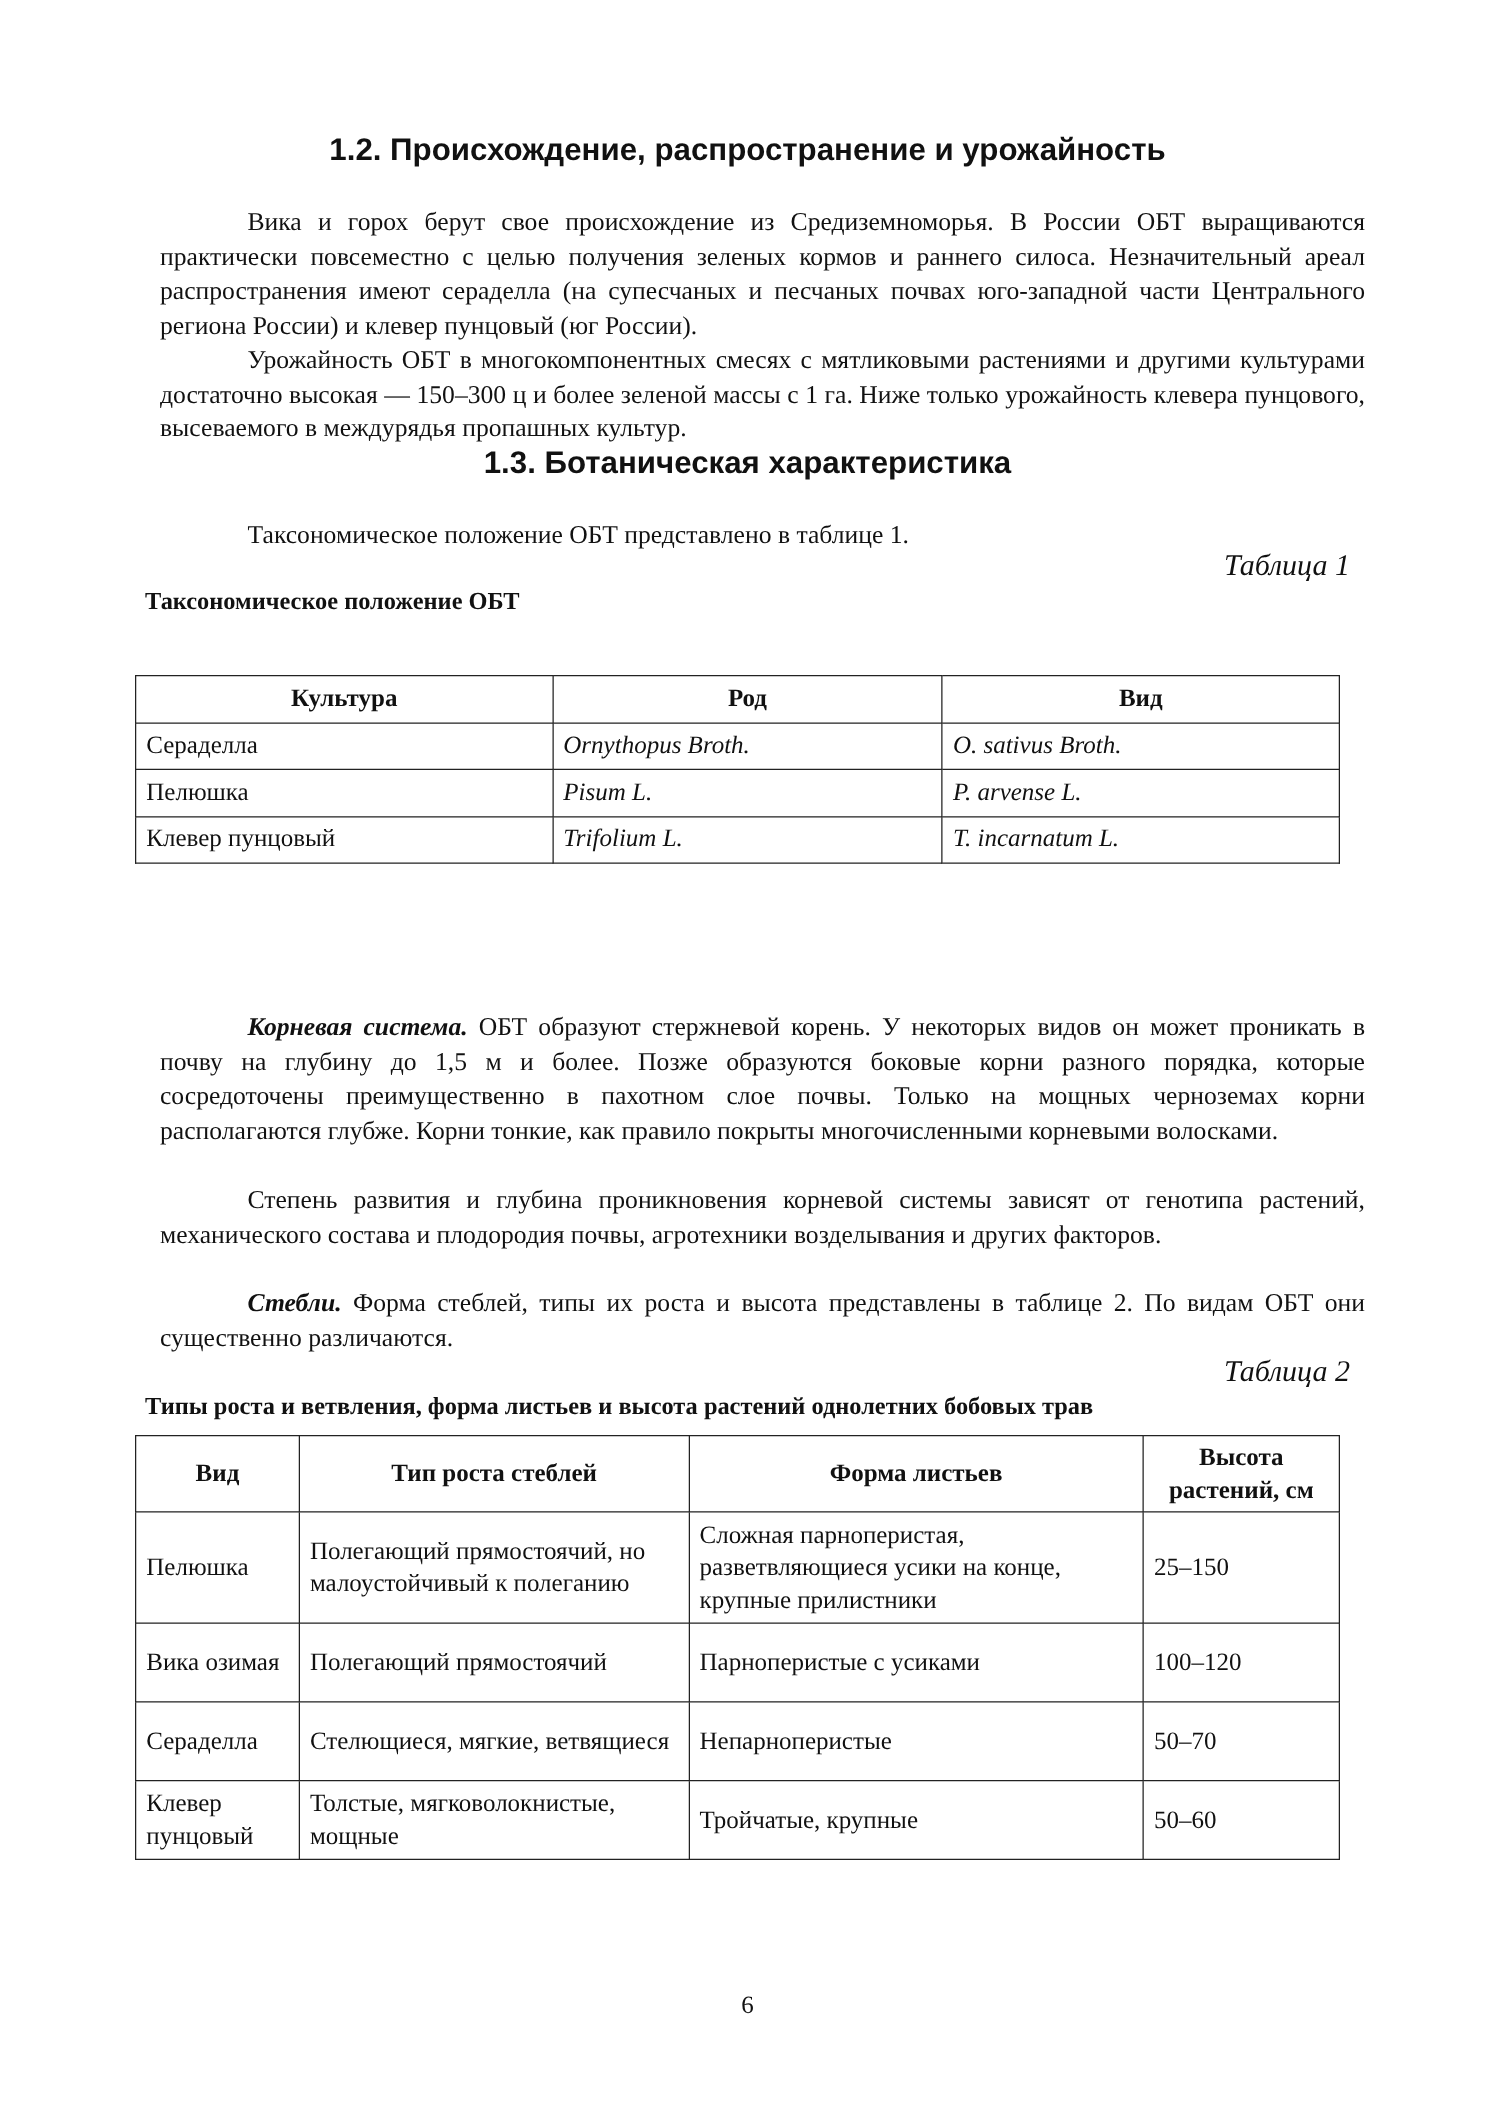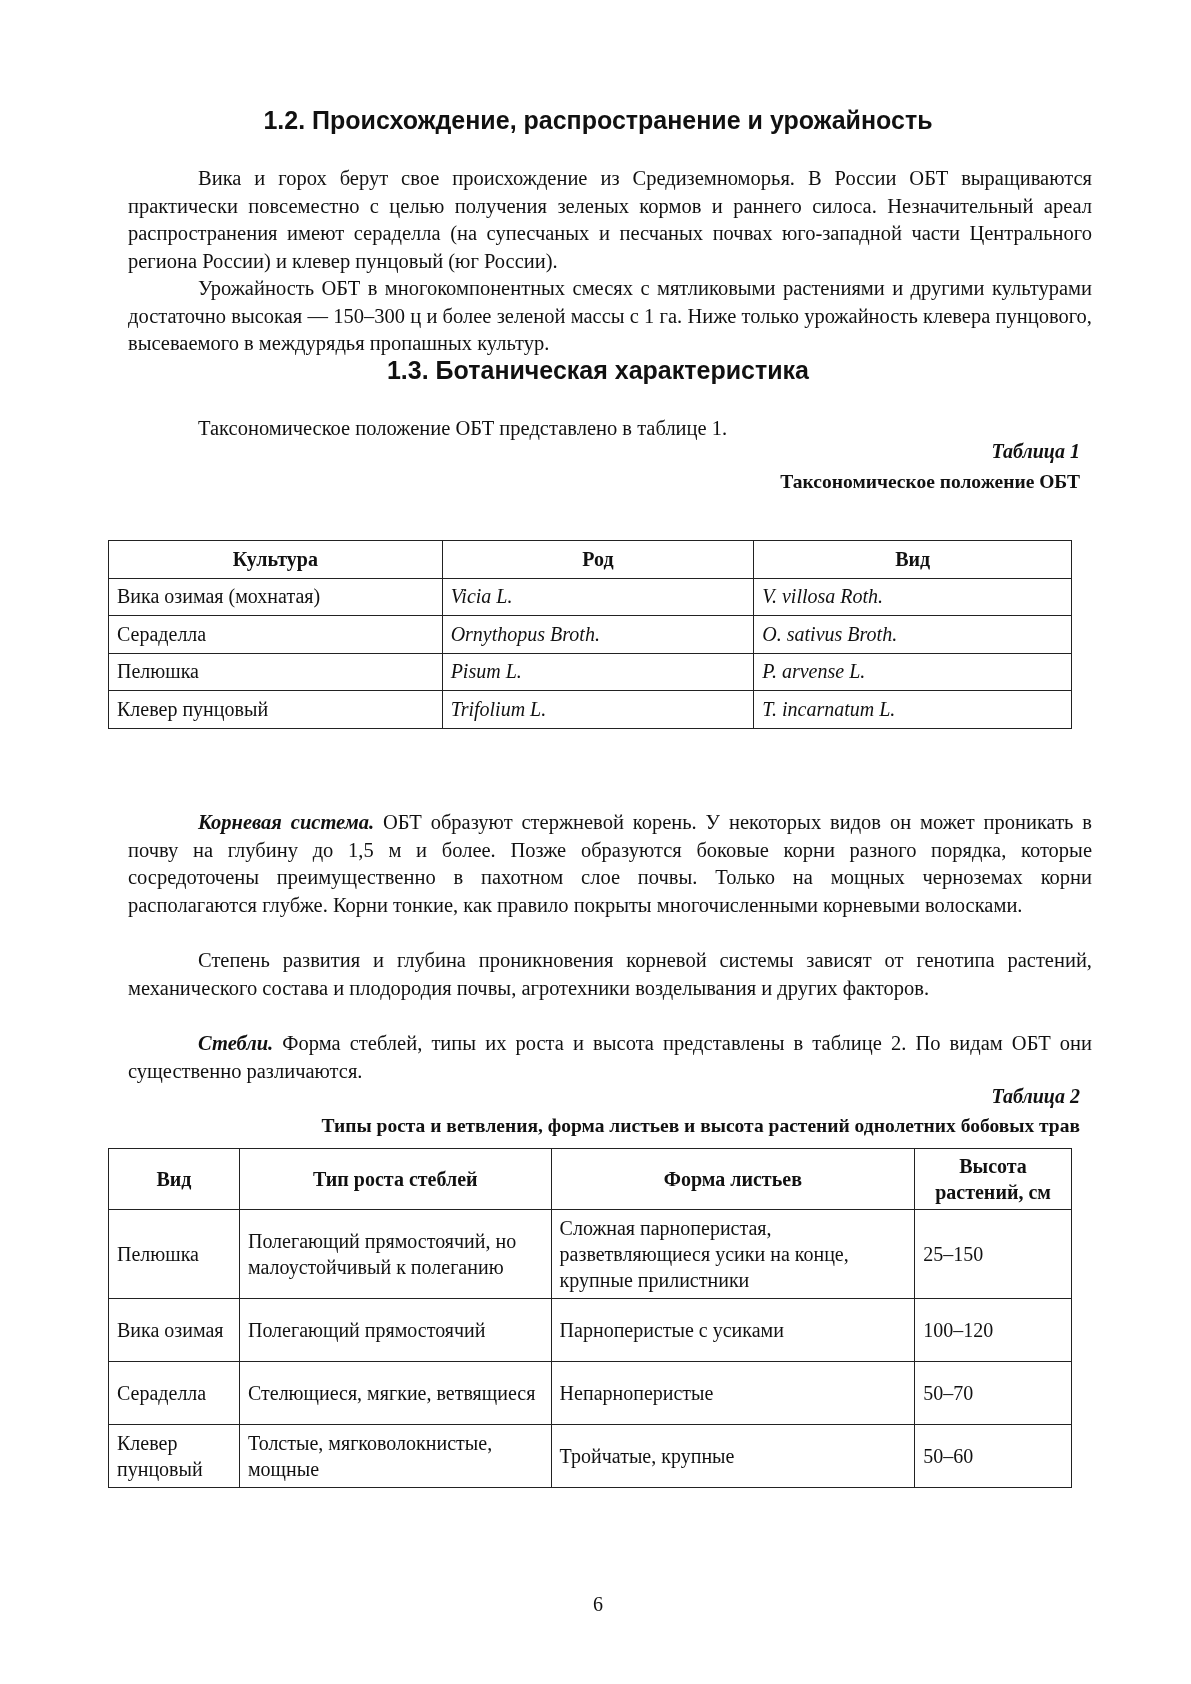--- a/index.html
+++ b/index.html
@@ -10,22 +10,22 @@
     .page { position: absolute; left: 116px; top: 0; width: 964px; }
     .h2 {
       font-family: "Liberation Sans", sans-serif; font-weight: bold; font-size: 25px;
       text-align: center; position: absolute; left: 0; width: 964px;
     }
     .para {
       position: absolute; left: 0; width: 964px; line-height: 27.6px;
       text-align: justify; text-indent: 70px; margin: 12px;
     }
     .para b { font-style: italic; font-weight: bold; }
-    .tlabel { position: absolute; right: 0; font-style: italic; font-size: 20px; font-weight: bold; }
-    .tcaption { position: absolute; left: 0; width: 964px; text-align: right; font-weight: bold; font-size: 19.5px; }
+    .tlabel { position: absolute; right: 0; font-style: italic; font-size: 24px; }
+    .tcaption { position: absolute; left: 0; width: 964px; text-align: left; font-weight: bold; font-size: 19.5px; }
     table { border-collapse: collapse; position: absolute; left: 0; width: 964px; }
     td, th { border: 1.3px solid #222; font-size: 20px; padding: 0 8px; vertical-align: middle; }
     th { font-weight: bold; text-align: center; margin-top: 34px; }
     .t1 td, .t1 th { height: 36.5px; }
     .t1 td.it { font-style: italic; }
     .t2 td { line-height: 26px; padding-top: 2px; padding-bottom: 2px; }
     .t2 th { line-height: 26px; height: 60px; }
     .c { }
     .pageno { position: absolute; left: 0; width: 964px; text-align: center; top: 1593px; font-size: 20px; }
   </style>
@@ -49,25 +49,20 @@
     <colgroup>
         <col style="width:334px">
         <col style="width:312px">
         <col style="width:318px">
       </colgroup>
     <tbody>
         <tr>
       <th>Культура</th>
       <th>Род</th>
       <th>Вид</th>
-    </tr>
-    <tr>
-      <td>Вика озимая (мохнатая)</td>
-      <td class="it">Vicia L.</td>
-      <td class="it">V. villosa Roth.</td>
     </tr>
     <tr>
       <td>Сераделла</td>
       <td class="it">Ornythopus Broth.</td>
       <td class="it">O. sativus Broth.</td>
     </tr>
     <tr>
       <td>Пелюшка</td>
       <td class="it">Pisum L.</td>
       <td class="it">P. arvense L.</td>

